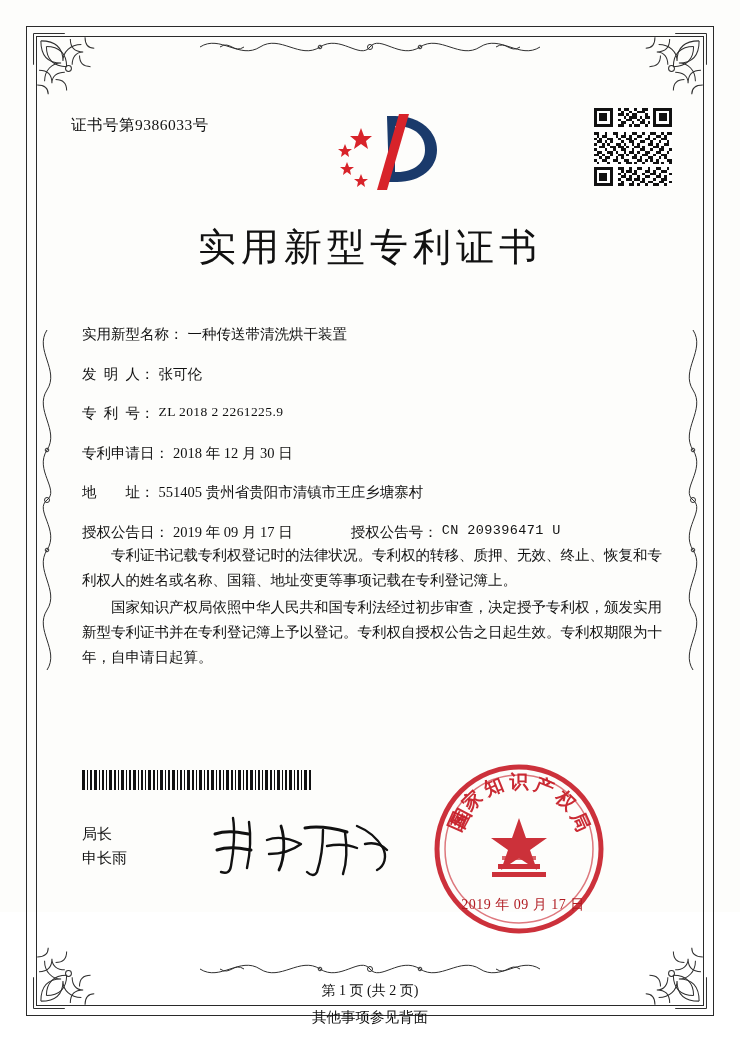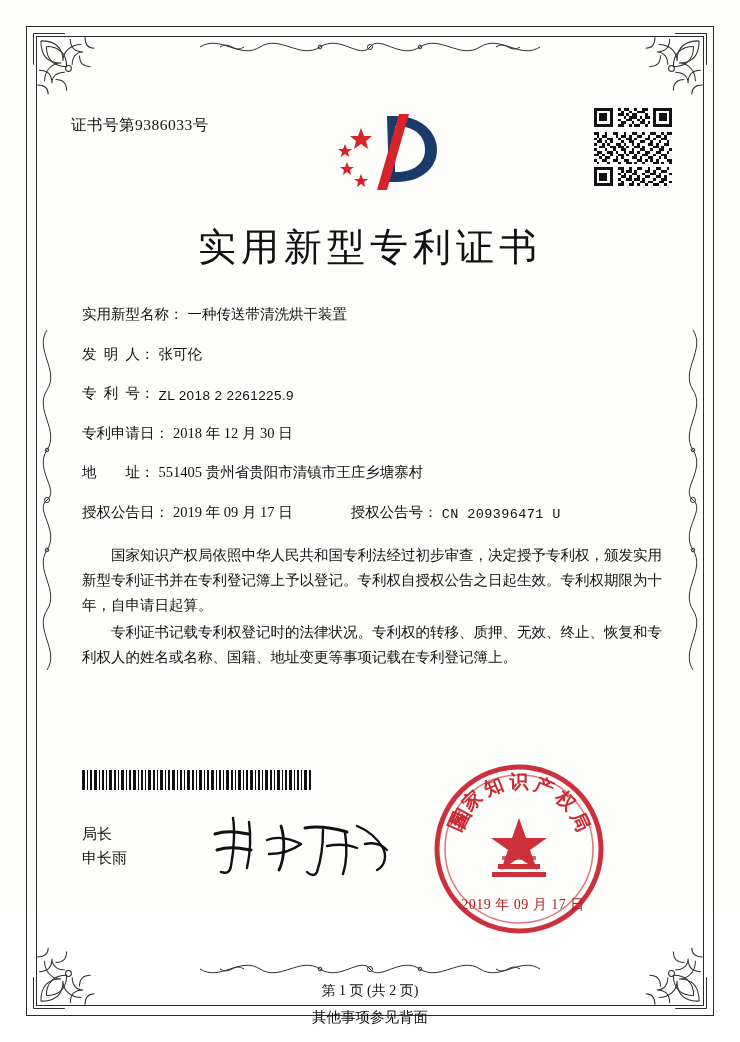--- a/index.html
+++ b/index.html
@@ -105,35 +105,36 @@
     font-family: "Liberation Serif", "DejaVu Serif", serif;
   }
 
   .fields {
     position: absolute;
     left: 22px; top: 235px;
     width: 596px;
   }
   .field-row {
     display: flex;
-    align-items: flex-end;
+    align-items: flex-start;
     margin-bottom: 20.5px;
     font-size: 14.5px;
     color: #111;
+    margin-top: 20px;
   }
   .field-label {
     white-space: pre;
     flex: 0 0 auto;
   }
   .field-value {
     margin-left: 4px;
     white-space: pre;
   }
   .field-value.mono {
-    font-family: Liberation Sans, sans-serif;
+    font-family: Liberation Serif, serif;
     font-size: 13.5px;
     letter-spacing: 0.4px;
   }
   .field-row.dual .field-second-label {
     margin-left: 58px;
     white-space: pre;
   }
   .field-row.dual .field-second-value {
     margin-left: 4px;
     font-family: "Liberation Mono", "DejaVu Sans Mono", monospace;
@@ -563,22 +564,22 @@
       </div>
       <div class="field-row dual">
         <span class="field-label">授权公告日：</span>
         <span class="field-value">2019 年 09 月 17 日</span>
         <span class="field-second-label">授权公告号：</span>
         <span class="field-second-value">CN 209396471 U</span>
       </div>
     </div>
 
     <div class="body-text">
+      <p>专利证书记载专利权登记时的法律状况。专利权的转移、质押、无效、终止、恢复和专利权人的姓名或名称、国籍、地址变更等事项记载在专利登记簿上。</p>
       <p>国家知识产权局依照中华人民共和国专利法经过初步审查，决定授予专利权，颁发实用新型专利证书并在专利登记簿上予以登记。专利权自授权公告之日起生效。专利权期限为十年，自申请日起算。</p>
-      <p>专利证书记载专利权登记时的法律状况。专利权的转移、质押、无效、终止、恢复和专利权人的姓名或名称、国籍、地址变更等事项记载在专利登记簿上。</p>
     </div>
 
     <div class="barcode">
       <svg viewBox="0 0 230 20" shape-rendering="crispEdges">
         <g fill="#111111">
           <rect x="0" y="0" width="3" height="20"></rect>
             <rect x="5" y="0" width="1" height="20"></rect>
           <rect x="8" y="0" width="2" height="20"></rect>
             <rect x="12" y="0" width="3" height="20"></rect>
           <rect x="17" y="0" width="1" height="20"></rect>

